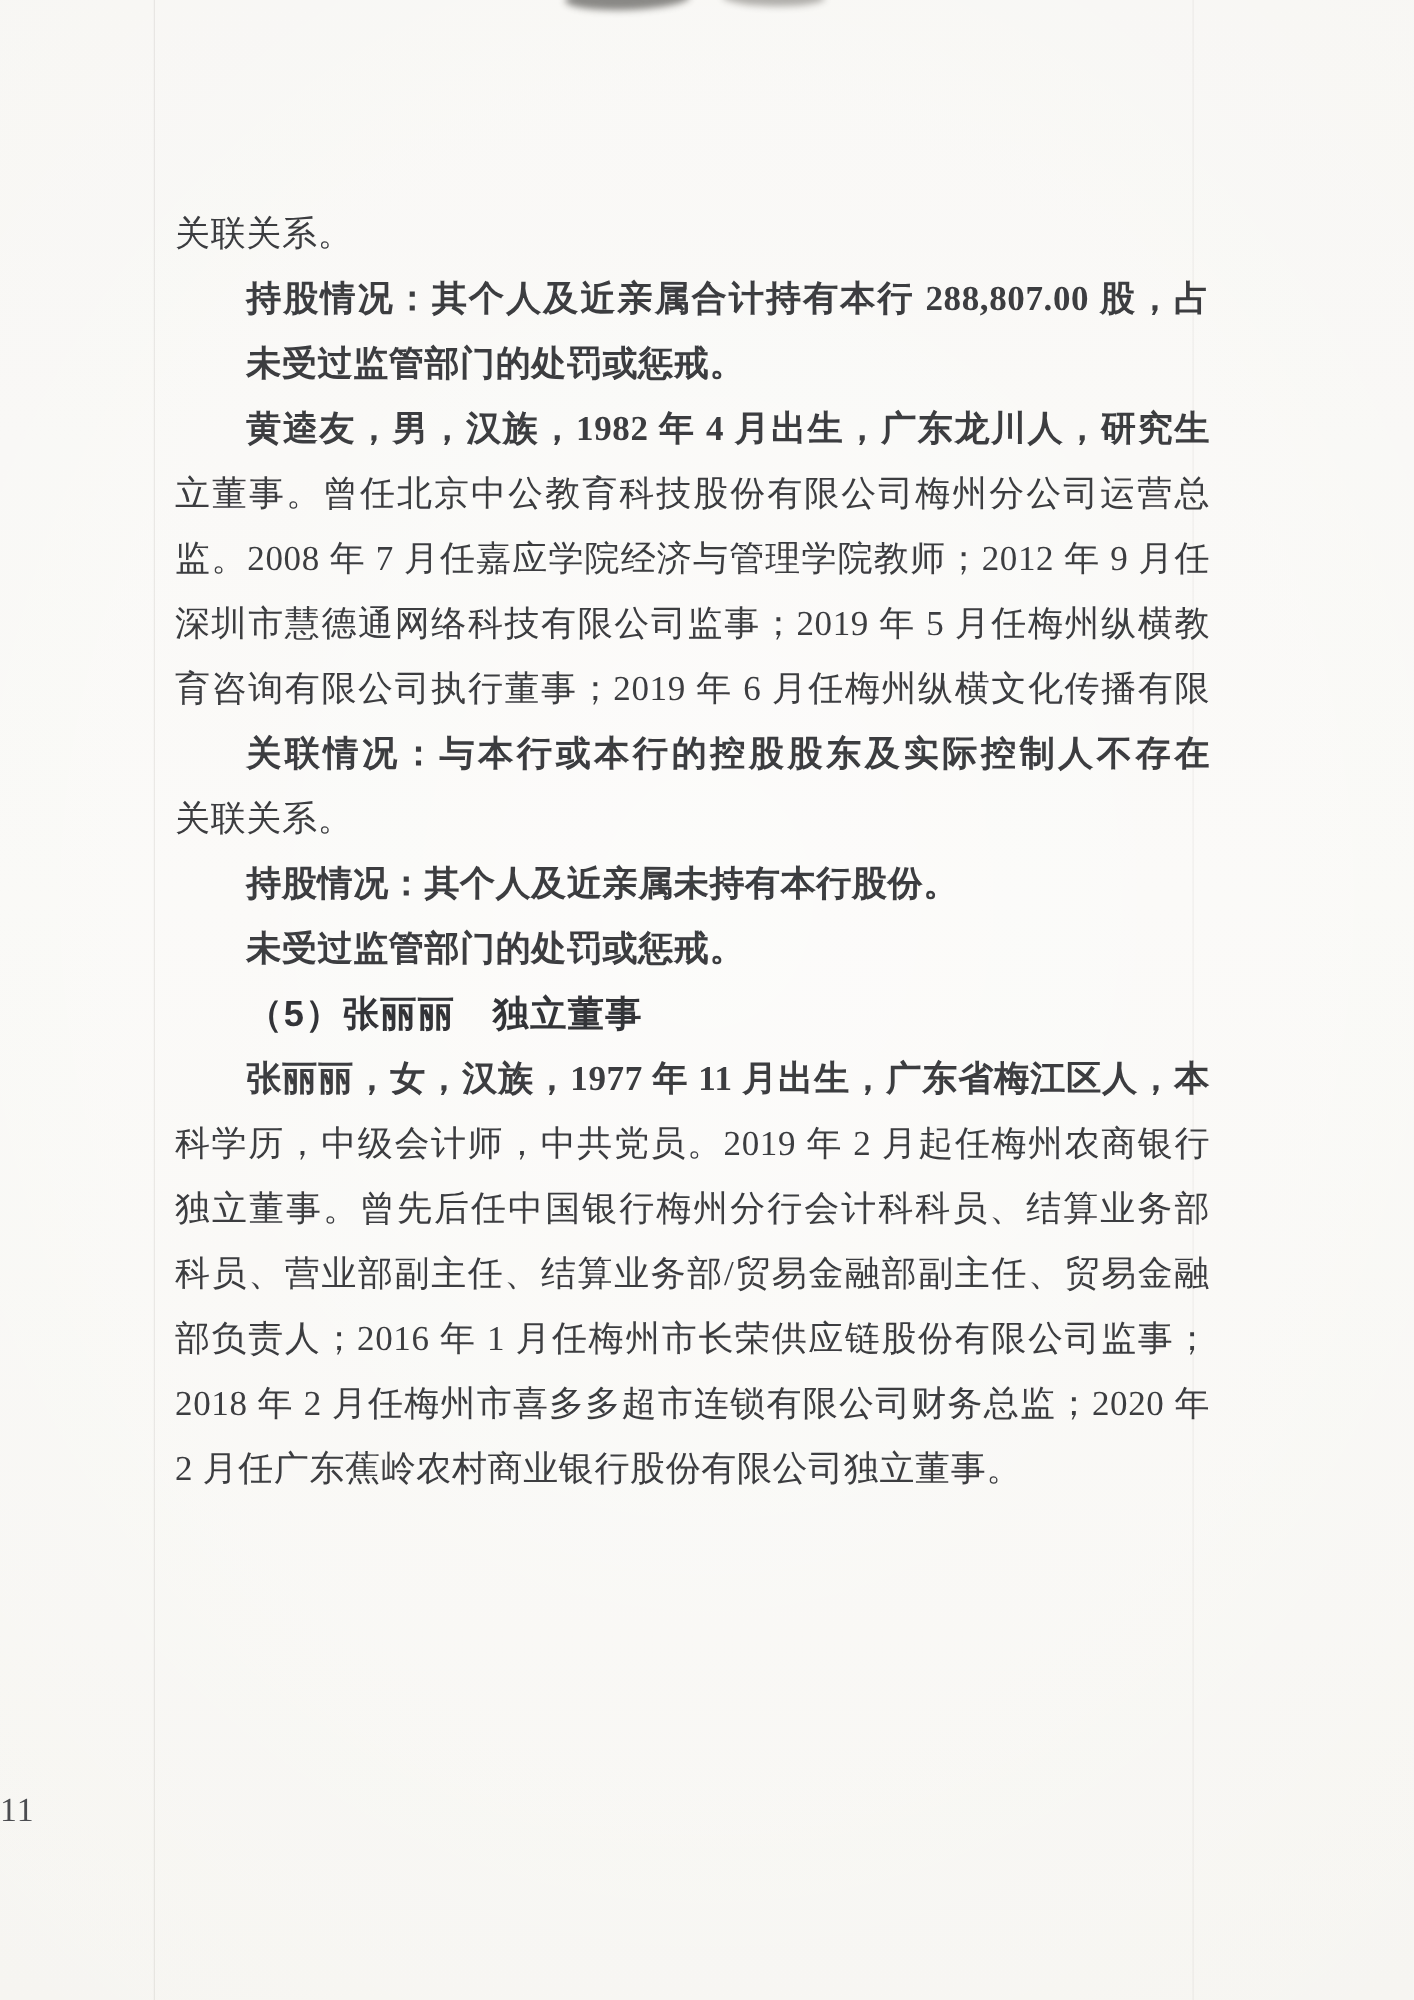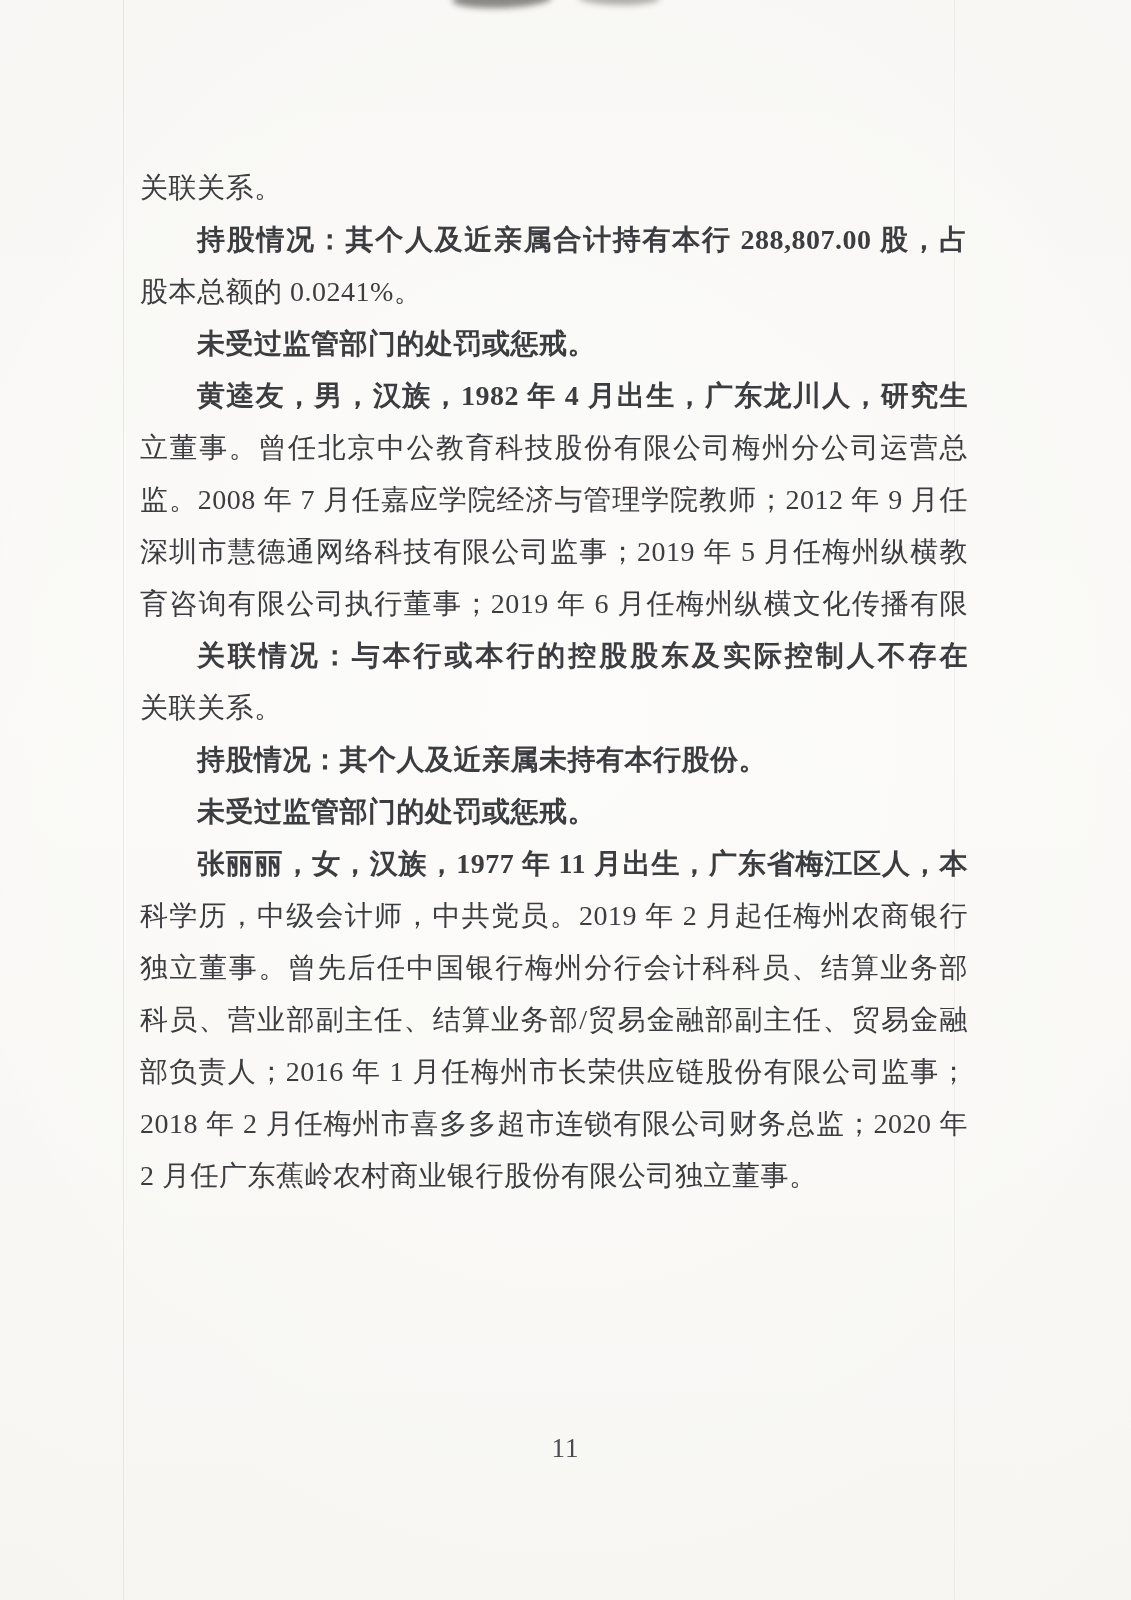--- a/index.html
+++ b/index.html
@@ -68,49 +68,49 @@
     font-weight: 700;
     font-size: 29px;
     letter-spacing: 1px;
     color: #333438;
   }
   .page-number {
     position: absolute;
     top: 1433px;
     left: 0;
     width: 1131px;
-    text-align: center;
+    text-align: left;
     font-size: 27px;
     letter-spacing: 1px;
     color: #4b4c50;
   }
 </style>
 </head>
 <body>
 
 <div class="page">
   <div class="streak left"></div>
   <div class="streak right"></div>
   <div class="smudge a"></div>
   <div class="smudge b"></div>
 
   <div class="content" id="doc-lines">
       <div class="line">关联关系。</div>
       <div class="line indent justify">持股情况：其个人及近亲属合计持有本行 288,807.00 股，占</div>
-      <div class="line">股本总额的 0.0241%。</div>
       <div class="line indent">未受过监管部门的处罚或惩戒。</div>
       <div class="line indent justify">黄逵友，男，汉族，1982 年 4 月出生，广东龙川人，研究生</div>
       <div class="line justify">立董事。曾任北京中公教育科技股份有限公司梅州分公司运营总</div>
       <div class="line justify">监。2008 年 7 月任嘉应学院经济与管理学院教师；2012 年 9 月任</div>
       <div class="line justify">深圳市慧德通网络科技有限公司监事；2019 年 5 月任梅州纵横教</div>
       <div class="line justify">育咨询有限公司执行董事；2019 年 6 月任梅州纵横文化传播有限</div>
       <div class="line indent justify">关联情况：与本行或本行的控股股东及实际控制人不存在</div>
       <div class="line">关联关系。</div>
       <div class="line indent">持股情况：其个人及近亲属未持有本行股份。</div>
       <div class="line indent">未受过监管部门的处罚或惩戒。</div>
+      <div class="line heading indent">（5）张丽丽　独立董事</div>
       <div class="line indent justify">张丽丽，女，汉族，1977 年 11 月出生，广东省梅江区人，本</div>
       <div class="line justify">科学历，中级会计师，中共党员。2019 年 2 月起任梅州农商银行</div>
       <div class="line justify">独立董事。曾先后任中国银行梅州分行会计科科员、结算业务部</div>
       <div class="line justify">科员、营业部副主任、结算业务部/贸易金融部副主任、贸易金融</div>
       <div class="line justify">部负责人；2016 年 1 月任梅州市长荣供应链股份有限公司监事；</div>
       <div class="line justify">2018 年 2 月任梅州市喜多多超市连锁有限公司财务总监；2020 年</div>
       <div class="line">2 月任广东蕉岭农村商业银行股份有限公司独立董事。</div>
     </div>
 
   <div class="page-number">11</div>

